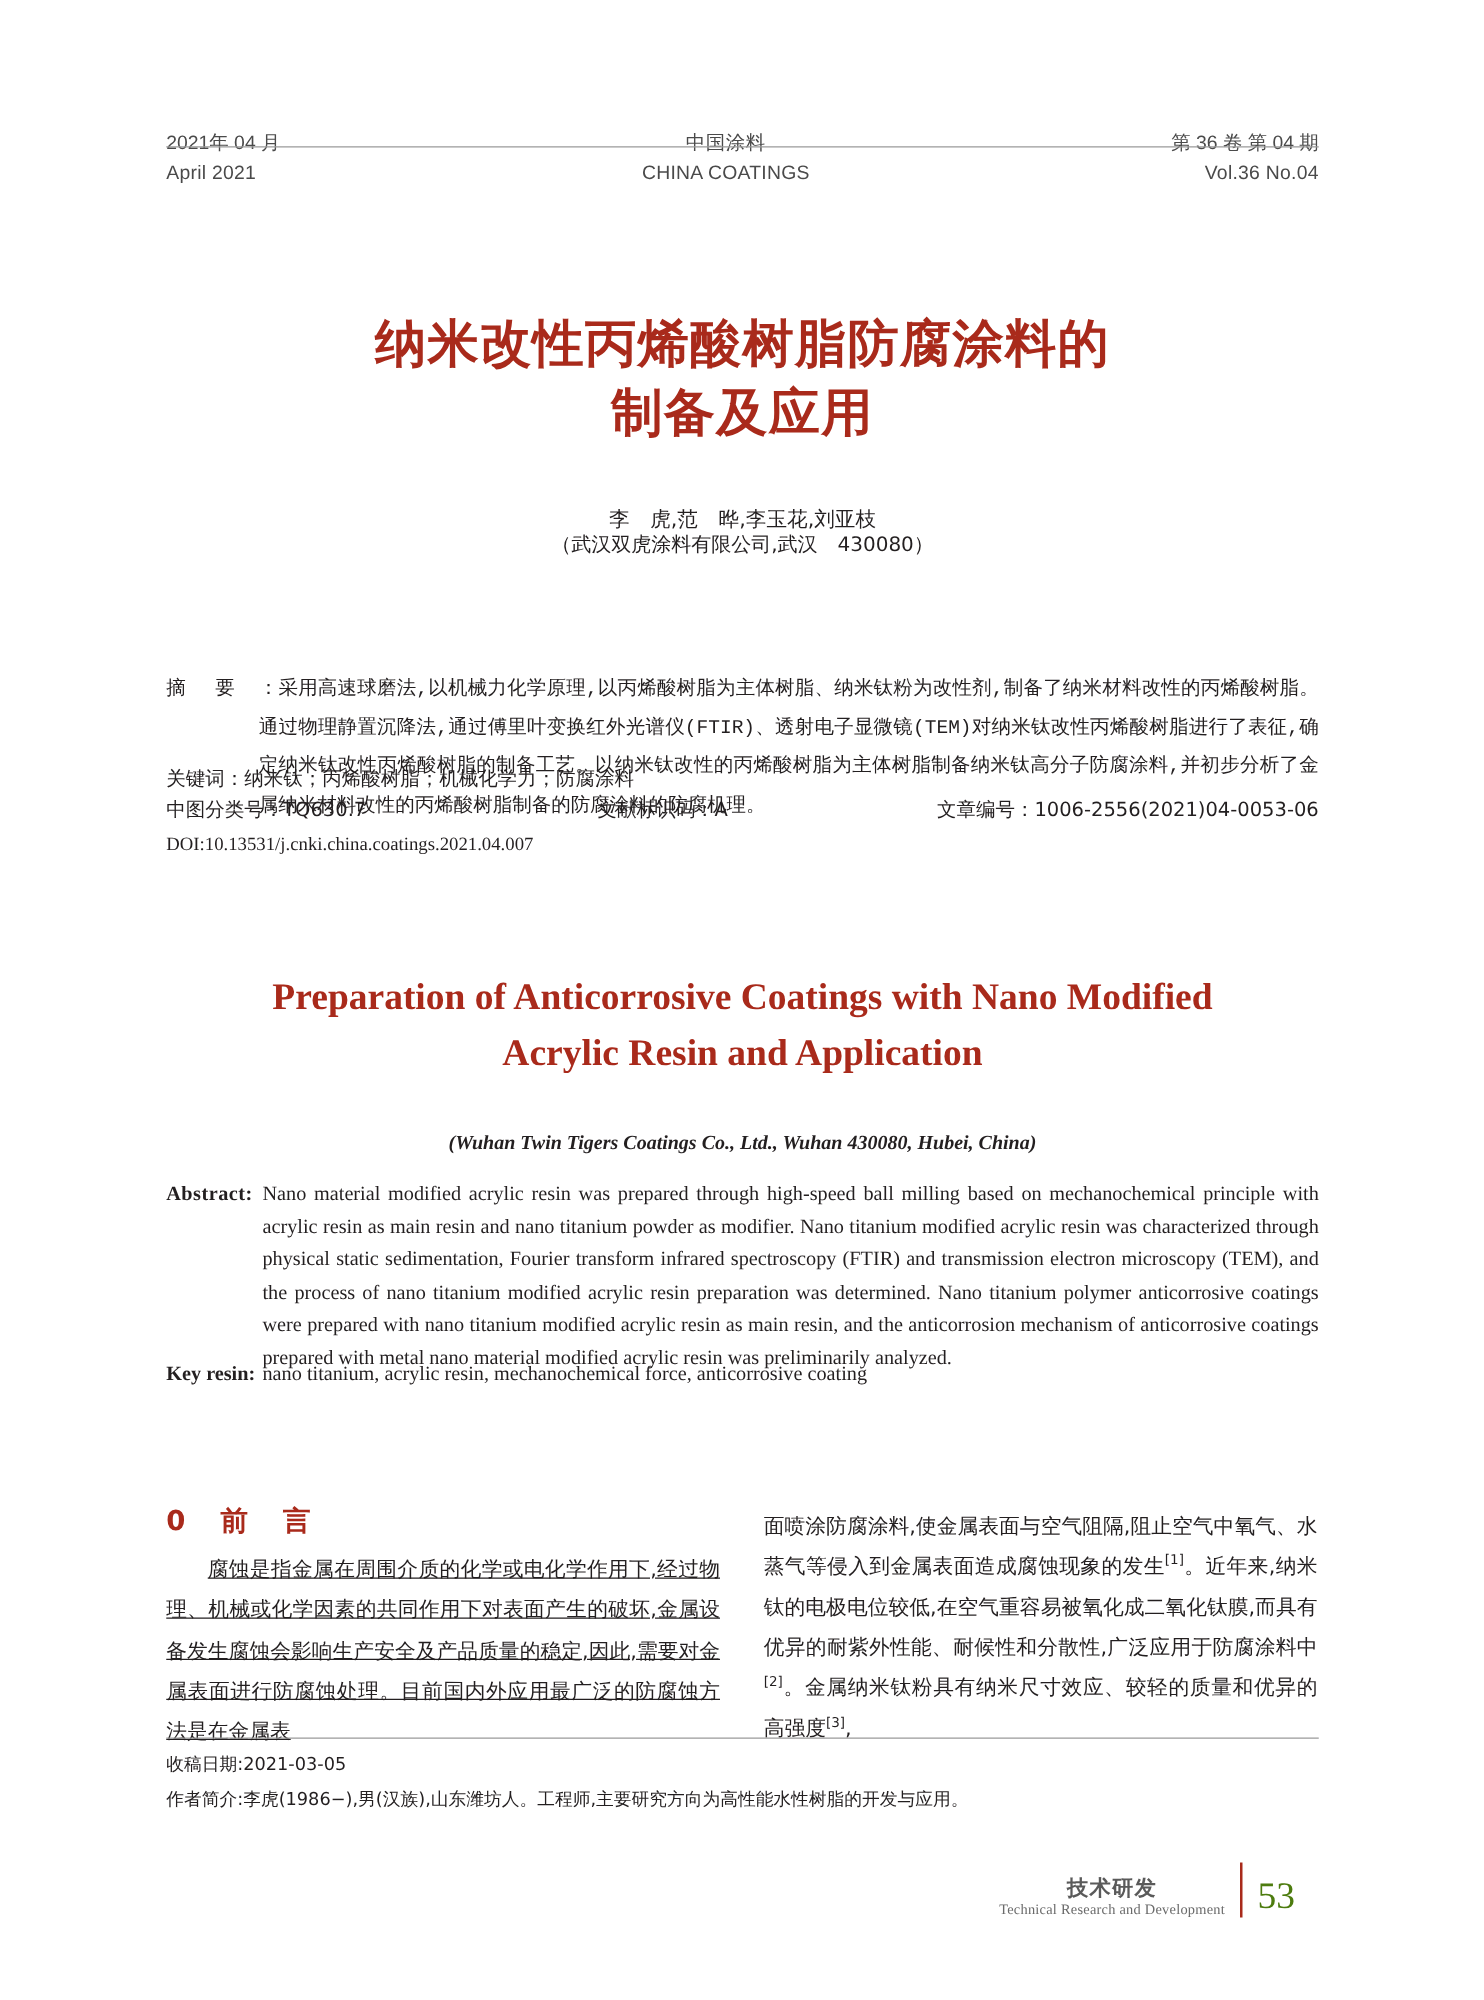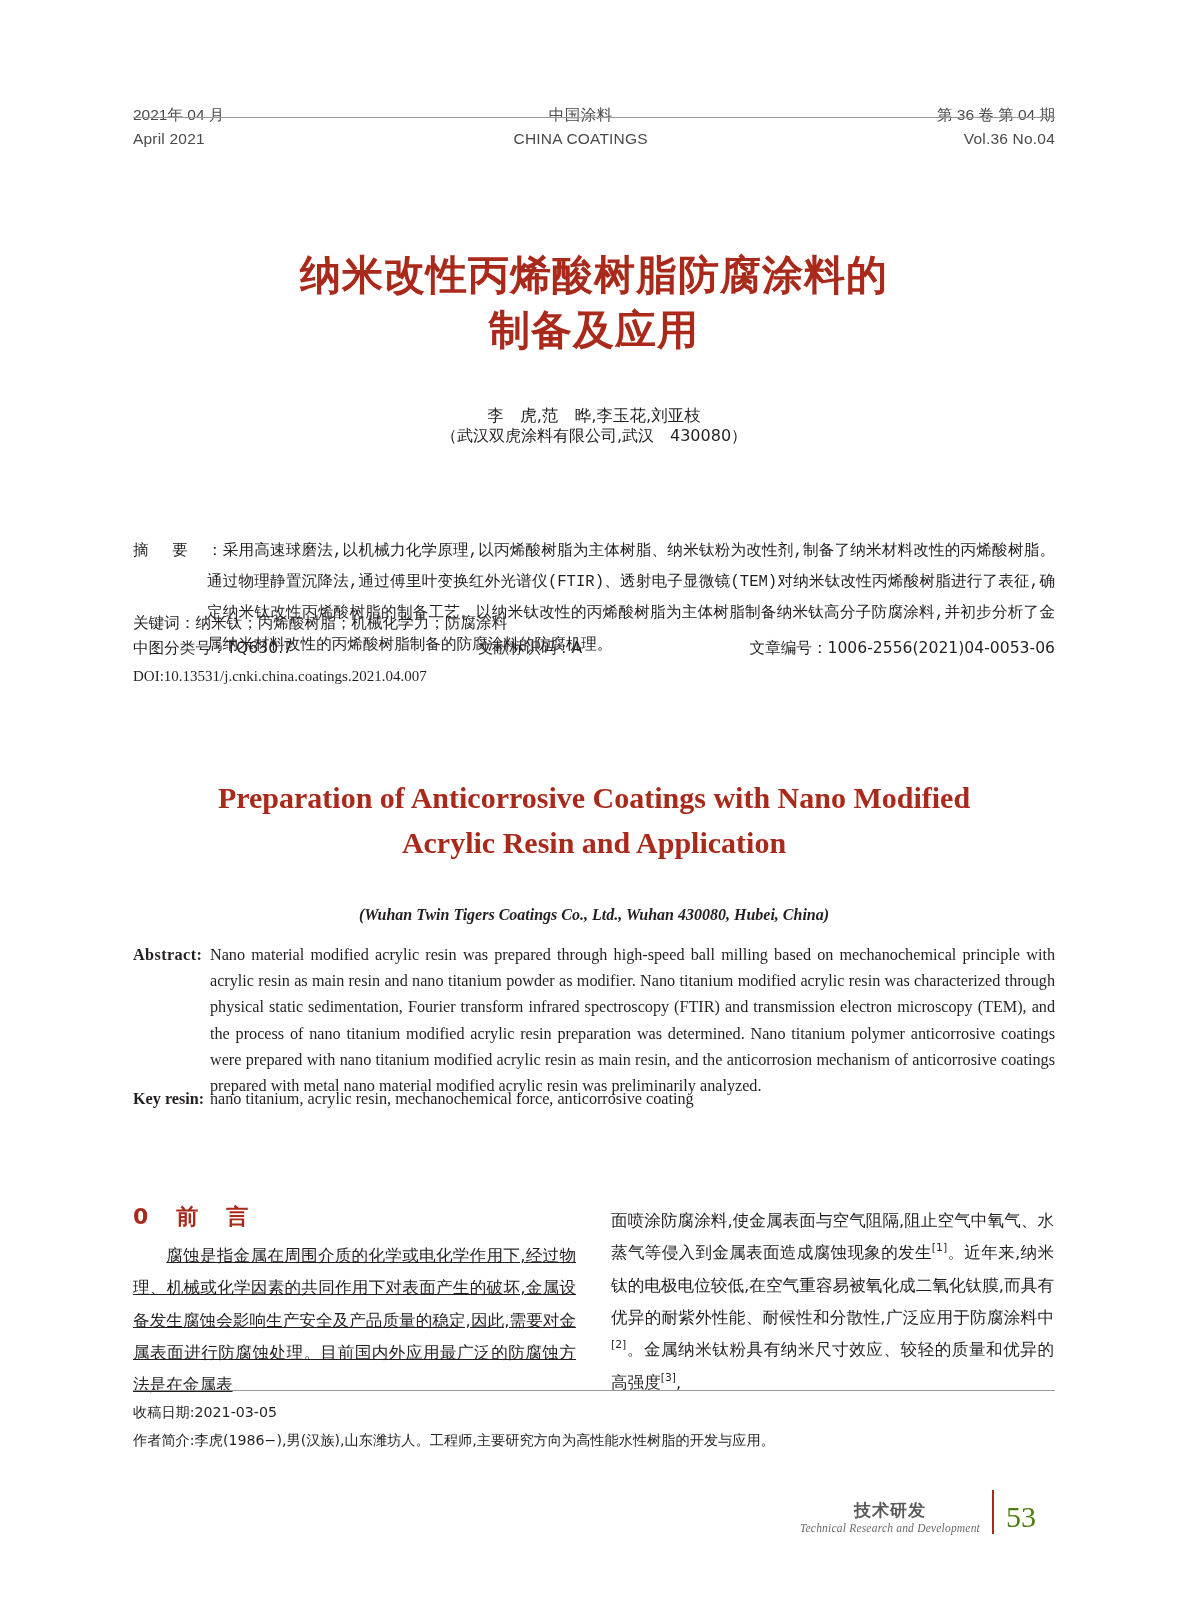--- a/index.html
+++ b/index.html
@@ -258,21 +258,20 @@
   }
   .footer .cn {
     font-family: "DejaVu Sans", "Liberation Sans", sans-serif;
     font-weight: bold;
     font-size: 17px;
     color: #5a5a5a;
     letter-spacing: 1px;
   }
   .footer .en {
     font-family: "Liberation Serif", serif;
-    font-style: italic;
     font-size: 11.5px;
     color: #6a6a6a;
     letter-spacing: 0.2px;
   }
   .footer .bar {
     width: 2px;
     height: 44px;
     background: #a92a1b;
     margin: 0 12px 0 2px;
   }

